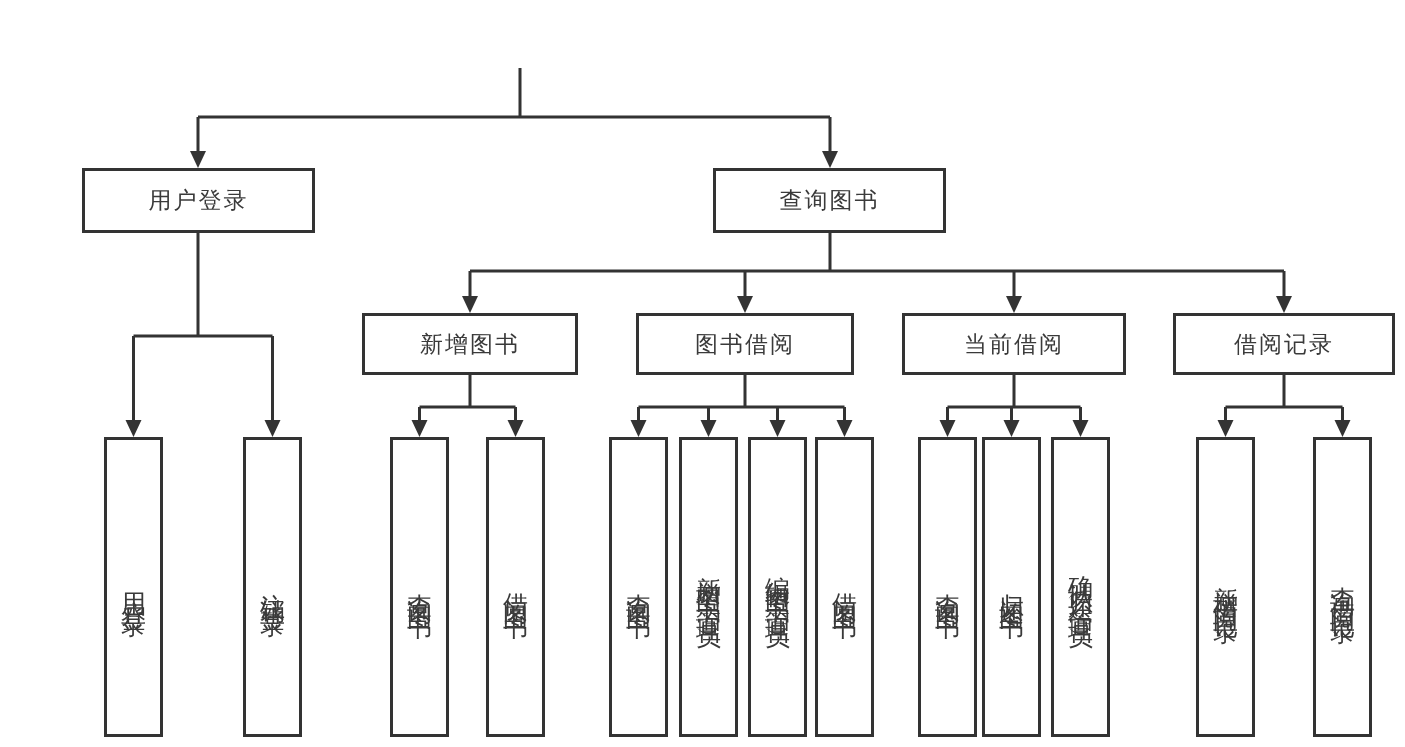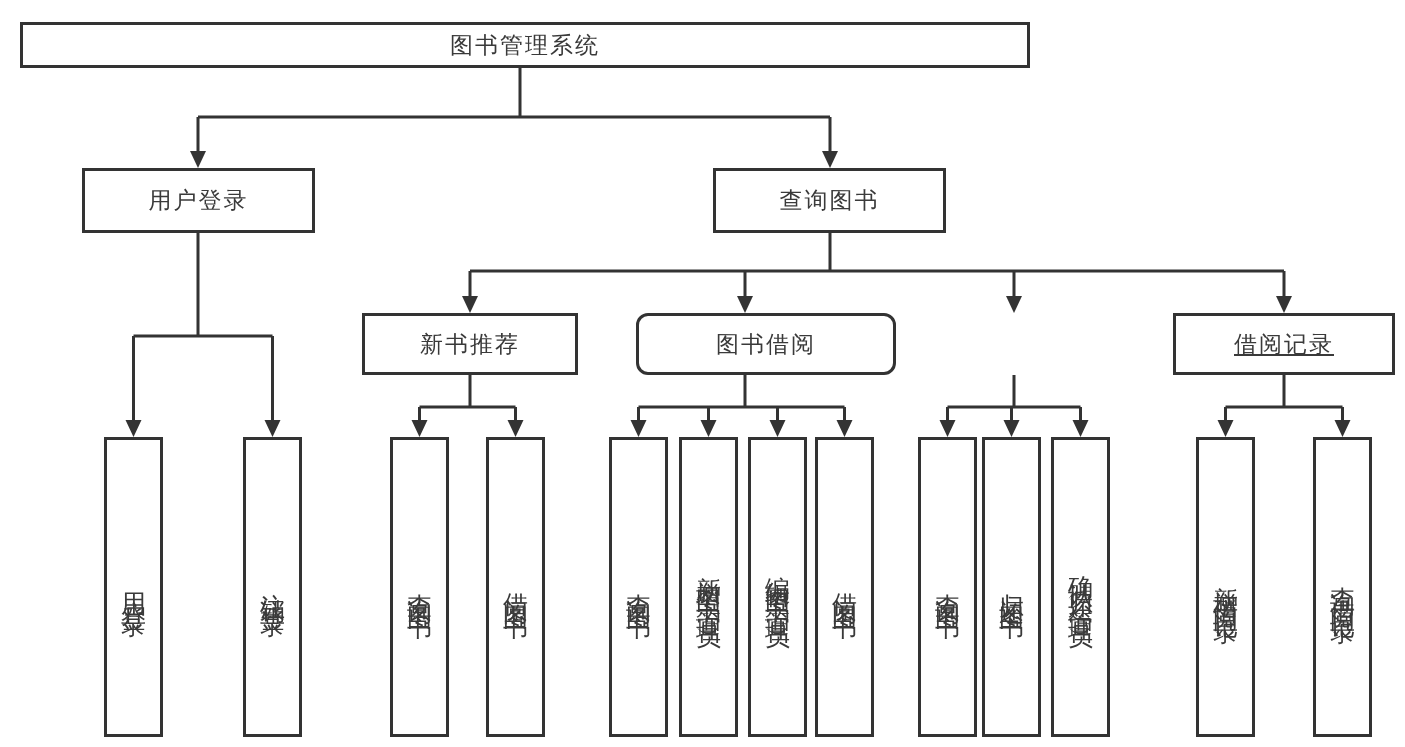--- a/index.html
+++ b/index.html
@@ -20,23 +20,23 @@
     writing-mode:vertical-rl; text-orientation:mixed;
     font-size:25px; letter-spacing:7px; line-height:1;
   }
   
   .n-root  { left:20px;  top:22px;  width:1010px; height:46px; }
   
   .n-l2-0  { left:82px;  top:168px; width:233px; height:65px; }
   .n-l2-1  { left:713px; top:168px; width:233px; height:65px; }
   
   .n-l3-0  { left:362px;  top:313px; width:216px; height:62px; }
-  .n-l3-1  { left:636px;  top:313px; width:260px; height:62px;border-radius:12px; }
+  .n-l3-1  { left:636px;  top:313px; width:218px; height:62px; }
   .n-l3-2  { left:902px;  top:313px; width:224px; height:62px; }
-  .n-l3-3  { left:1173px; top:313px; width:222px; height:62px;text-decoration:underline; }
+  .n-l3-3  { left:1173px; top:313px; width:222px; height:62px; }
   
   .leaf { top:437px; width:59px; height:300px; }
   .n-g1-0 { left:104px; }  .n-g1-1 { left:243px; }
   .n-g2-0 { left:390px; }  .n-g2-1 { left:486px; }
   .n-g3-0 { left:609px; }  .n-g3-1 { left:679px; }
   .n-g3-2 { left:748px; }  .n-g3-3 { left:815px; }
   .n-g4-0 { left:918px; }  .n-g4-1 { left:982px; }  .n-g4-2 { left:1051px; }
   .n-g5-0 { left:1196px; } .n-g5-1 { left:1313px; }
   .watermark {
     position:absolute; right:5px; bottom:6px;
@@ -75,27 +75,27 @@
       <polygon points="769.5,420 785.5,420 777.5,437"></polygon>
       <polygon points="836.5,420 852.5,420 844.5,437"></polygon>
       <polygon points="939.5,420 955.5,420 947.5,437"></polygon>
       <polygon points="1003.5,420 1019.5,420 1011.5,437"></polygon>
       <polygon points="1072.5,420 1088.5,420 1080.5,437"></polygon>
       <polygon points="1217.5,420 1233.5,420 1225.5,437"></polygon>
       <polygon points="1334.5,420 1350.5,420 1342.5,437"></polygon>
     </g>
   </svg>
 
-  <div class="node h n-root">图书管理系统</div>
 
   <div class="node h n-l2-0">用户登录</div>
   <div class="node h n-l2-1">查询图书</div>
 
-  <div class="node h n-l3-0">新书推荐</div>
+  <div class="node h n-l3-0">新增图书</div>
   <div class="node h n-l3-1">图书借阅</div>
+  <div class="node h n-l3-2">当前借阅</div>
   <div class="node h n-l3-3">借阅记录</div>
 
   <div class="node v leaf n-g1-0">
       <span class="vt">用户登录</span>
     </div>
   <div class="node v leaf n-g1-1">
       <span class="vt">注销登录</span>
     </div>
 
   <div class="node v leaf n-g2-0">

